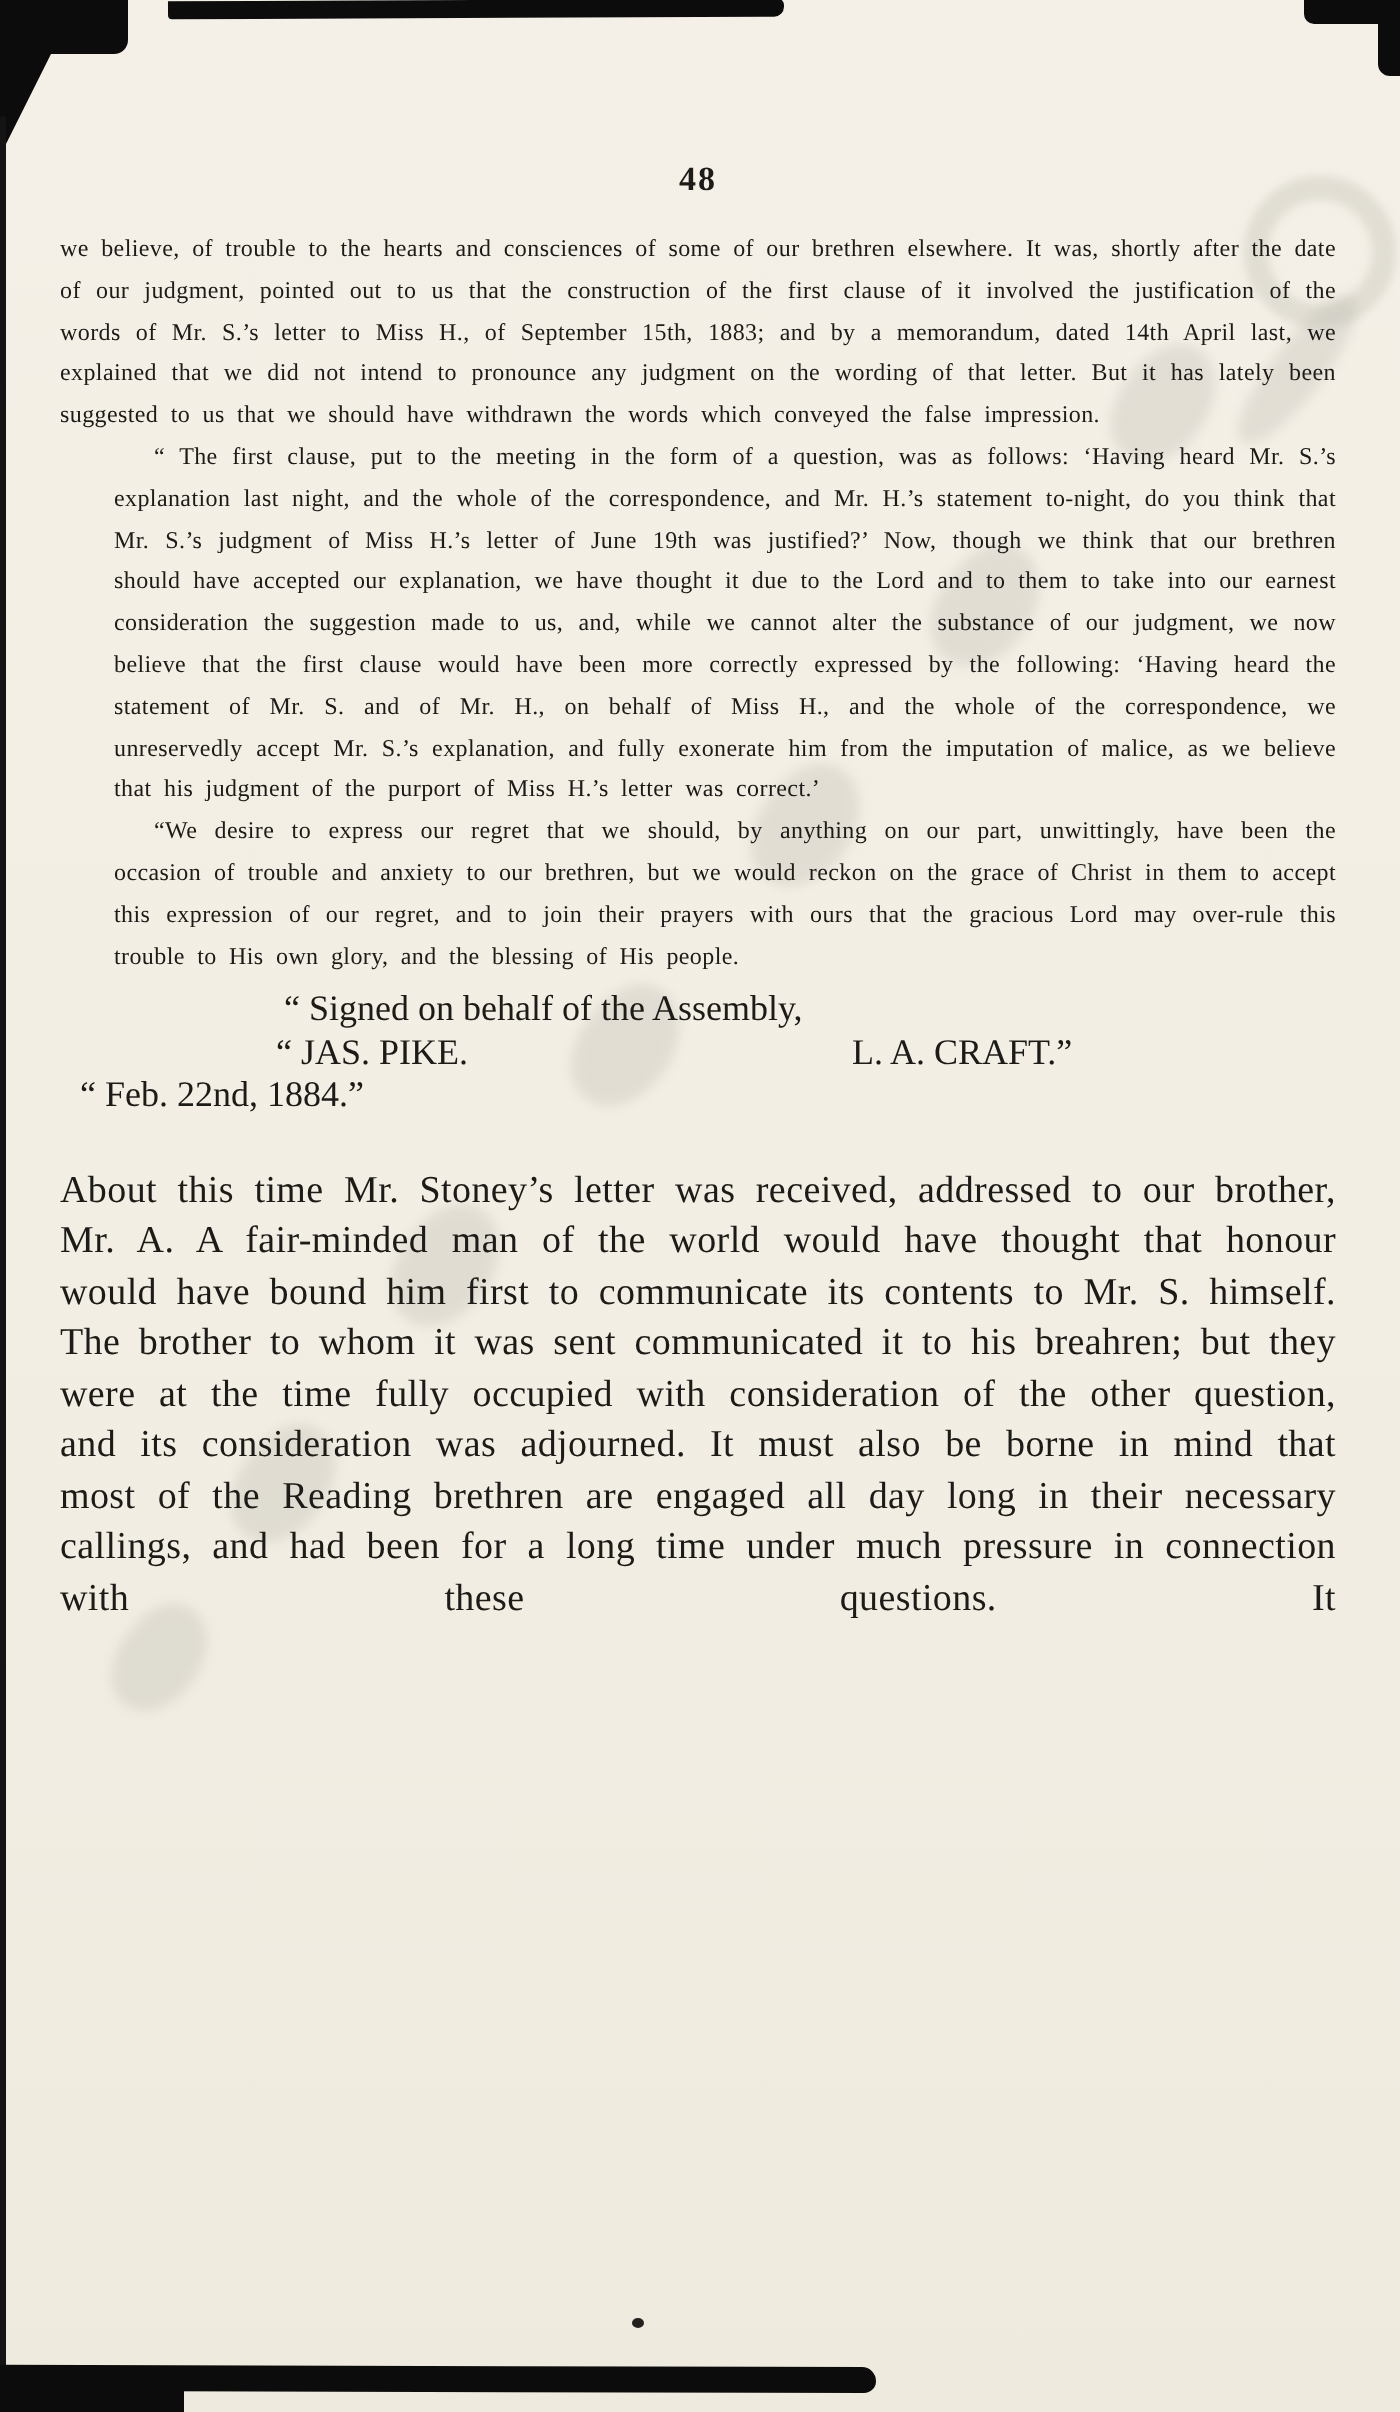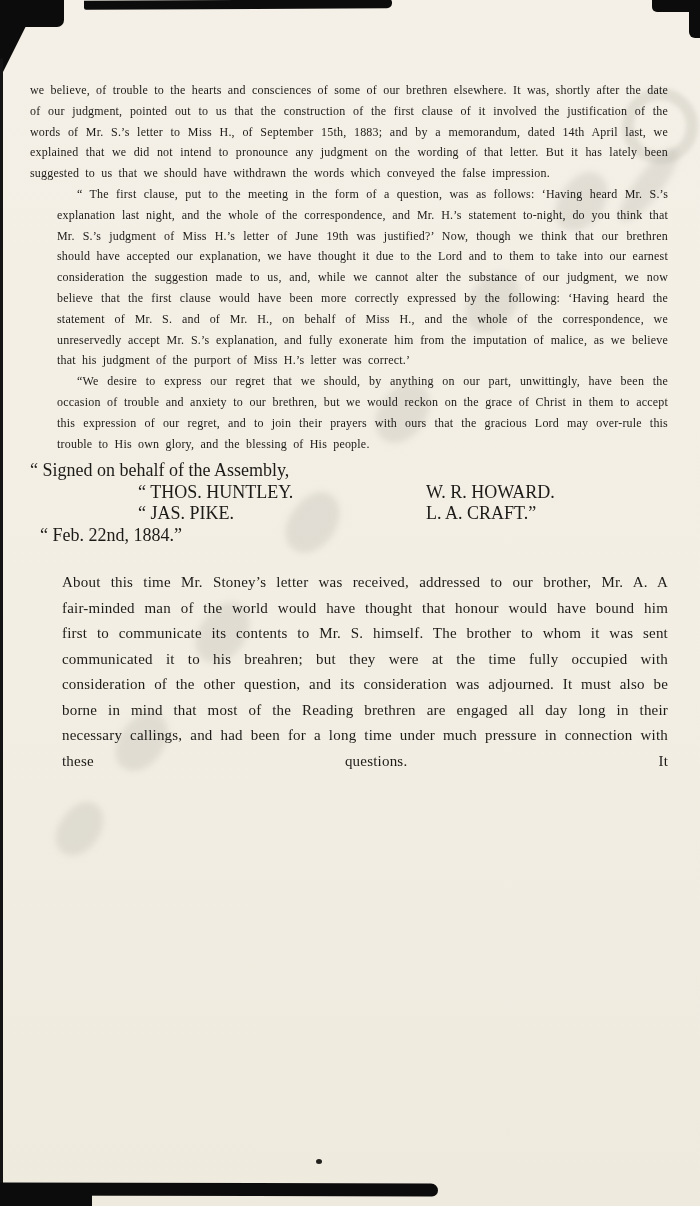--- a/index.html
+++ b/index.html
@@ -65,32 +65,31 @@
   .par {
     margin: 0;
     font-size: 12px;
     line-height: 20.8px;
     text-align: justify;
     word-spacing: 3px;
     letter-spacing: 0.2px;
   }
   .par.indent { text-indent: 20px; margin-left: 27px; }
   .sig-block { margin-top: 6px; font-size: 18px; line-height: 21.5px; }
-  .sig-line-signed { }
+  .sig-line-signed { margin-left: 112px; }
   .sig-row { display: flex; margin-left: 108px; }
   .sig-left { display: inline-block; width: 288px; }
   .sig-right { display: inline-block; }
   .sig-date { margin-left: 10px; }
   .par.final {
     margin-top: 24px;
-    font-size: 15px;
+    font-size: 19px;
     line-height: 25.5px;
     word-spacing: 4px;
     text-align-last: justify;
-    margin-left: 32px;
   }
 </style>
 </head>
 <body>
 
 <div class="page">
 
   <div class="watermark">
     <div class="wm-ring" style="left:622px; top:88px; width:52px; height:52px;"></div>
     <div class="wm-blob" style="left:636px; top:140px; width:26px; height:90px;"></div>
@@ -108,33 +107,30 @@
   <div class="artifact a-topleft-tri"></div>
   <div class="artifact a-left-line"></div>
   <div class="artifact a-topright"></div>
   <div class="artifact a-topright-nub"></div>
   <div class="artifact a-bottom-band"></div>
   <div class="artifact a-bottom-corner"></div>
   <div class="ink-dot"></div>
 
   <div class="content">
 
+    <div class="page-number">48</div>
 
     <p class="par">we believe, of trouble to the hearts and consciences of some of our brethren elsewhere. It was, shortly after the date of our judgment, pointed out to us that the construction of the first clause of it involved the justification of the words of Mr. S.’s letter to Miss H., of September 15th, 1883; and by a memorandum, dated 14th April last, we explained that we did not intend to pronounce any judgment on the wording of that letter. But it has lately been suggested to us that we should have withdrawn the words which conveyed the false impression.</p>
 
     <p class="par indent">“ The first clause, put to the meeting in the form of a question, was as follows: ‘Having heard Mr. S.’s explanation last night, and the whole of the correspondence, and Mr. H.’s statement to-night, do you think that Mr. S.’s judgment of Miss H.’s letter of June 19th was justified?’ Now, though we think that our brethren should have accepted our explanation, we have thought it due to the Lord and to them to take into our earnest consideration the suggestion made to us, and, while we cannot alter the substance of our judgment, we now believe that the first clause would have been more correctly expressed by the following: ‘Having heard the statement of Mr. S. and of Mr. H., on behalf of Miss H., and the whole of the correspondence, we unreservedly accept Mr. S.’s explanation, and fully exonerate him from the imputation of malice, as we believe that his judgment of the purport of Miss H.’s letter was correct.’</p>
 
     <p class="par indent">“We desire to express our regret that we should, by anything on our part, unwittingly, have been the occasion of trouble and anxiety to our brethren, but we would reckon on the grace of Christ in them to accept this expression of our regret, and to join their prayers with ours that the gracious Lord may over-rule this trouble to His own glory, and the blessing of His people.</p>
 
     <div class="sig-block">
       <div class="sig-line-signed">“ Signed on behalf of the Assembly,</div>
-      <div class="sig-row">
-        <span class="sig-left">“ THOS. HUNTLEY.</span>
-        <span class="sig-right">W. R. HOWARD.</span>
-      </div>
       <div class="sig-row">
         <span class="sig-left">“ JAS. PIKE.</span>
         <span class="sig-right">L. A. CRAFT.”</span>
       </div>
       <div class="sig-date">“ Feb. 22nd, 1884.”</div>
     </div>
 
     <p class="par final">About this time Mr. Stoney’s letter was received, addressed to our brother, Mr. A. A fair-minded man of the world would have thought that honour would have bound him first to communicate its contents to Mr. S. himself. The brother to whom it was sent communicated it to his breahren; but they were at the time fully occupied with consideration of the other question, and its consideration was adjourned. It must also be borne in mind that most of the Reading brethren are engaged all day long in their necessary callings, and had been for a long time under much pressure in connection with these questions. It</p>
 
   </div>

